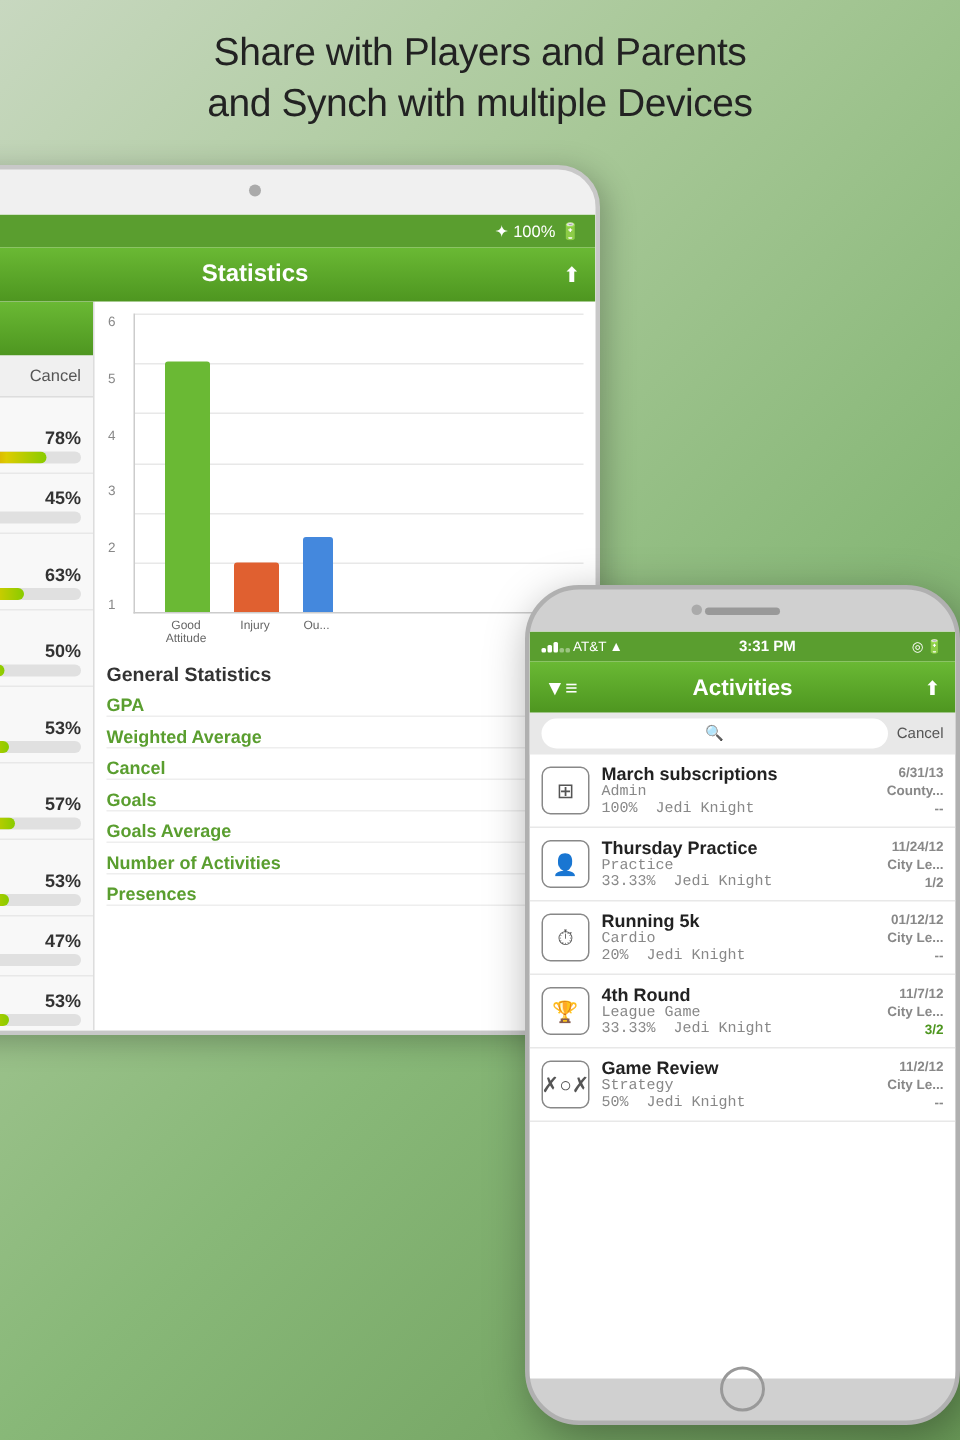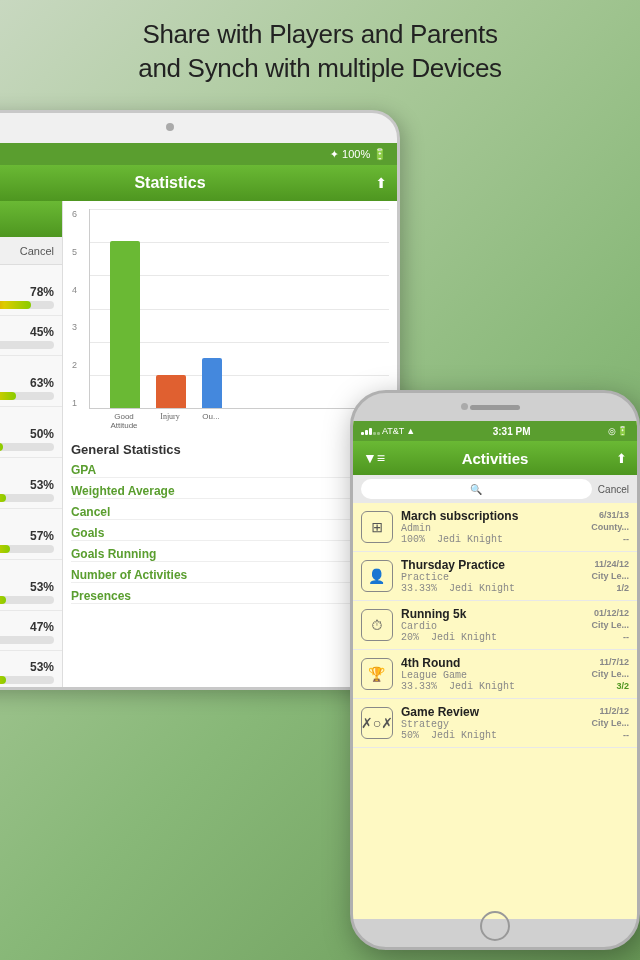--- a/index.html
+++ b/index.html
@@ -220,21 +220,21 @@
       left: 38%;
       width: 7px; height: 7px;
       background: #aaa;
       border-radius: 50%;
       z-index: 11;
     }
     .iphone-screen {
       position: absolute;
       top: 28px;
       left: 0; right: 0; bottom: 28px;
-      background: #fef9c3;
+      background: #ffffff;
       overflow: hidden;
     }
     .iphone-home {
       position: absolute;
       bottom: 6px;
       left: 50%;
       transform: translateX(-50%);
       width: 30px; height: 30px;
       border: 2px solid #999;
       border-radius: 50%;
@@ -502,32 +502,32 @@
               <div style="width:30px;height:33px;background:#e06030;border-radius:2px 2px 0 0;"></div>
             </div>
             <div style="display:flex;flex-direction:column;align-items:center;">
               <div style="width:20px;height:50px;background:#4488dd;border-radius:2px 2px 0 0;"></div>
             </div>
           </div>
         </div>
 
         <div style="display:flex;gap:16px;margin-left:38px;margin-top:3px;">
           <span style="font-size:8px;color:#666;width:30px;text-align:center;">Good Attitude</span>
-          <span style="font-size:8px;color:#666;width:30px;text-align:center;font-family:Liberation Serif, serif;">Injury</span>
+          <span style="font-size:8px;color:#666;width:30px;text-align:center;">Injury</span>
           <span style="font-size:8px;color:#666;width:20px;text-align:center;">Ou...</span>
         </div>
 
         <div class="stats-section">
           <div class="stats-title">General Statistics</div>
           <div id="stats-items">
               <div class="stats-item">GPA</div>
               <div class="stats-item">Weighted Average</div>
               <div class="stats-item">Cancel</div>
               <div class="stats-item">Goals</div>
-              <div class="stats-item">Goals Running</div>
+              <div class="stats-item">Goals Average</div>
               <div class="stats-item">Number of Activities</div>
               <div class="stats-item">Presences</div>
             </div>
         </div>
       </div>
     </div>
   </div>
 </div>
 
 <div class="iphone">

